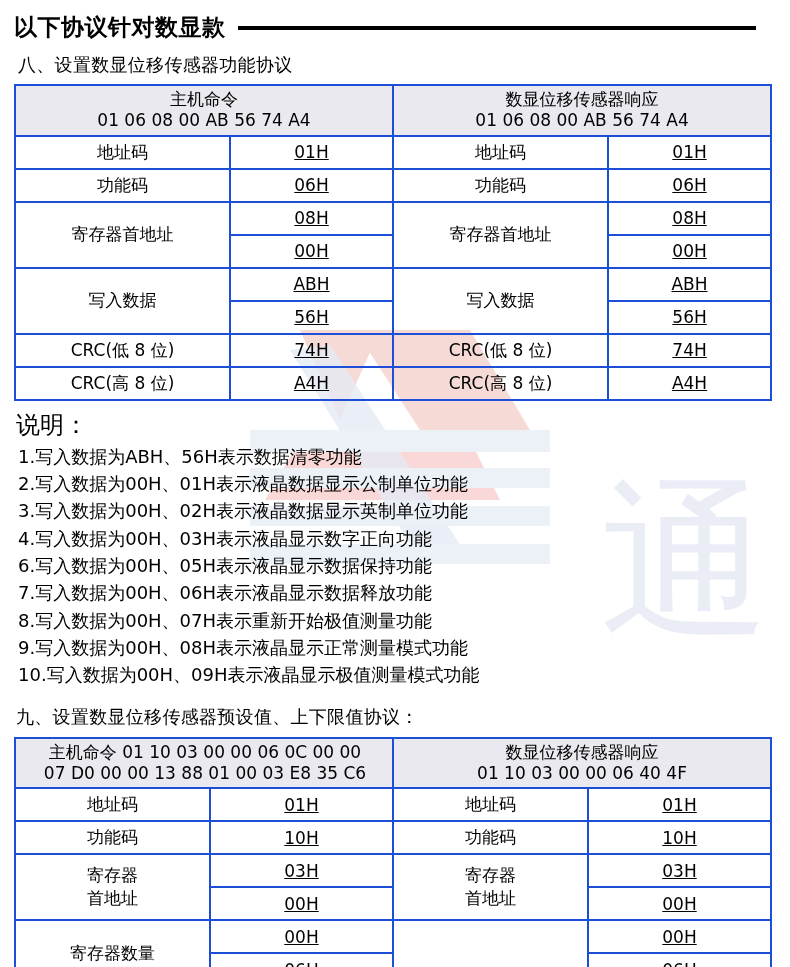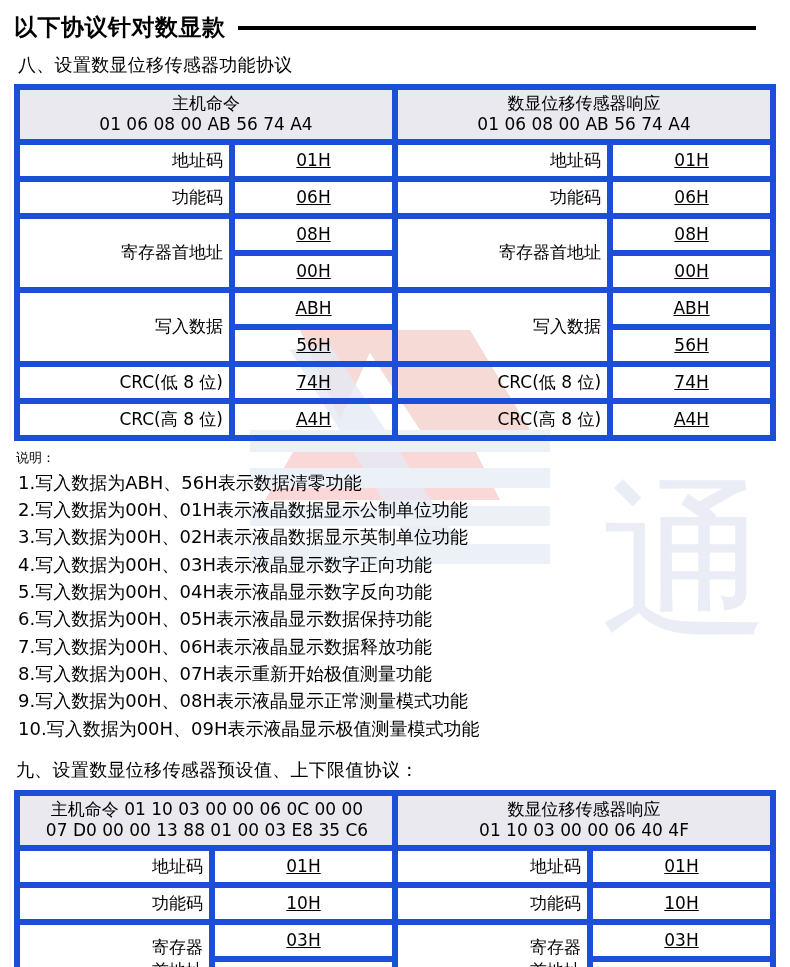--- a/index.html
+++ b/index.html
@@ -64,38 +64,38 @@
     letter-spacing: 0.3px;
   }
 
   table.proto {
     border-collapse: collapse;
     width: 756px;
     table-layout: fixed;
     margin-bottom: 4px;
   }
   table.proto td {
-    border: 6px solid #1d4ed8;
+    border: 2px solid #1d4ed8;
     font-size: 17px;
     padding: 3px 6px;
     height: 25px;
     vertical-align: middle;
   }
   td.hdr {
     background: #e9e9ef;
     text-align: center;
     line-height: 1.25;
     font-size: 17px;
     padding: 5px 4px;
   }
-  td.lbl { text-align: right; padding-left: 8px; }
+  td.lbl { text-align: center; padding-left: 8px; }
   td.val { text-align: center; text-decoration: underline; }
 
   .note-title {
-    font-size: 13px;
+    font-size: 24px;
     margin: 8px 0 2px 2px;
   }
   .note-list {
     margin: 2px;
     padding: 0;
     list-style: none;
   }
   .note-list li {
     font-size: 18px;
     line-height: 1.52;
@@ -212,21 +212,20 @@
         </tr>
       </tbody>
     </table>
 
     <div class="note-title">说明：</div>
     <ul class="note-list">
       <li>1.写入数据为ABH、56H表示数据清零功能</li>
       <li>2.写入数据为00H、01H表示液晶数据显示公制单位功能</li>
       <li>3.写入数据为00H、02H表示液晶数据显示英制单位功能</li>
       <li>4.写入数据为00H、03H表示液晶显示数字正向功能</li>
-      <li>5.写入数据为00H、04H表示液晶显示数字反向功能</li>
       <li>6.写入数据为00H、05H表示液晶显示数据保持功能</li>
       <li>7.写入数据为00H、06H表示液晶显示数据释放功能</li>
       <li>8.写入数据为00H、07H表示重新开始极值测量功能</li>
       <li>9.写入数据为00H、08H表示液晶显示正常测量模式功能</li>
       <li>10.写入数据为00H、09H表示液晶显示极值测量模式功能</li>
     </ul>
 
     <div class="section-title2">九、设置数显位移传感器预设值、上下限值协议：</div>
 
     <table class="proto">

